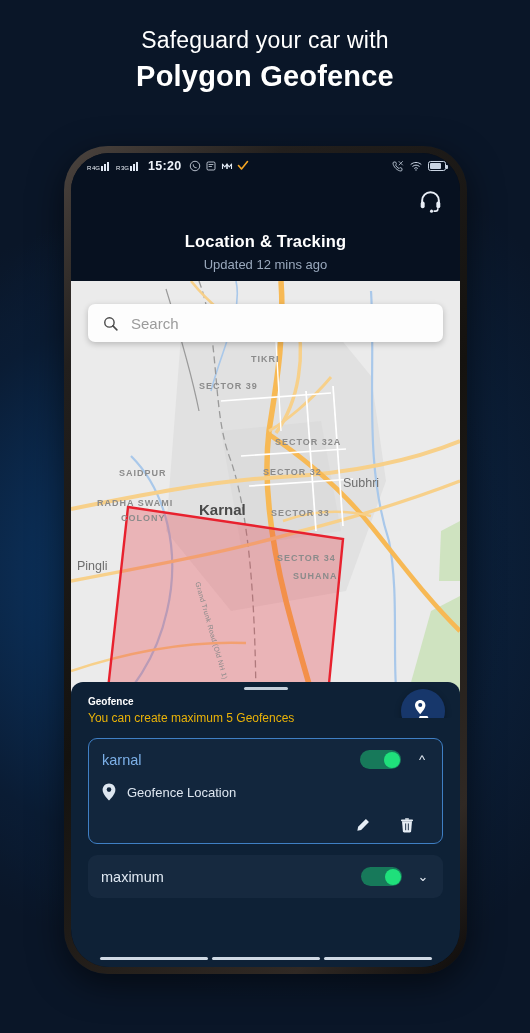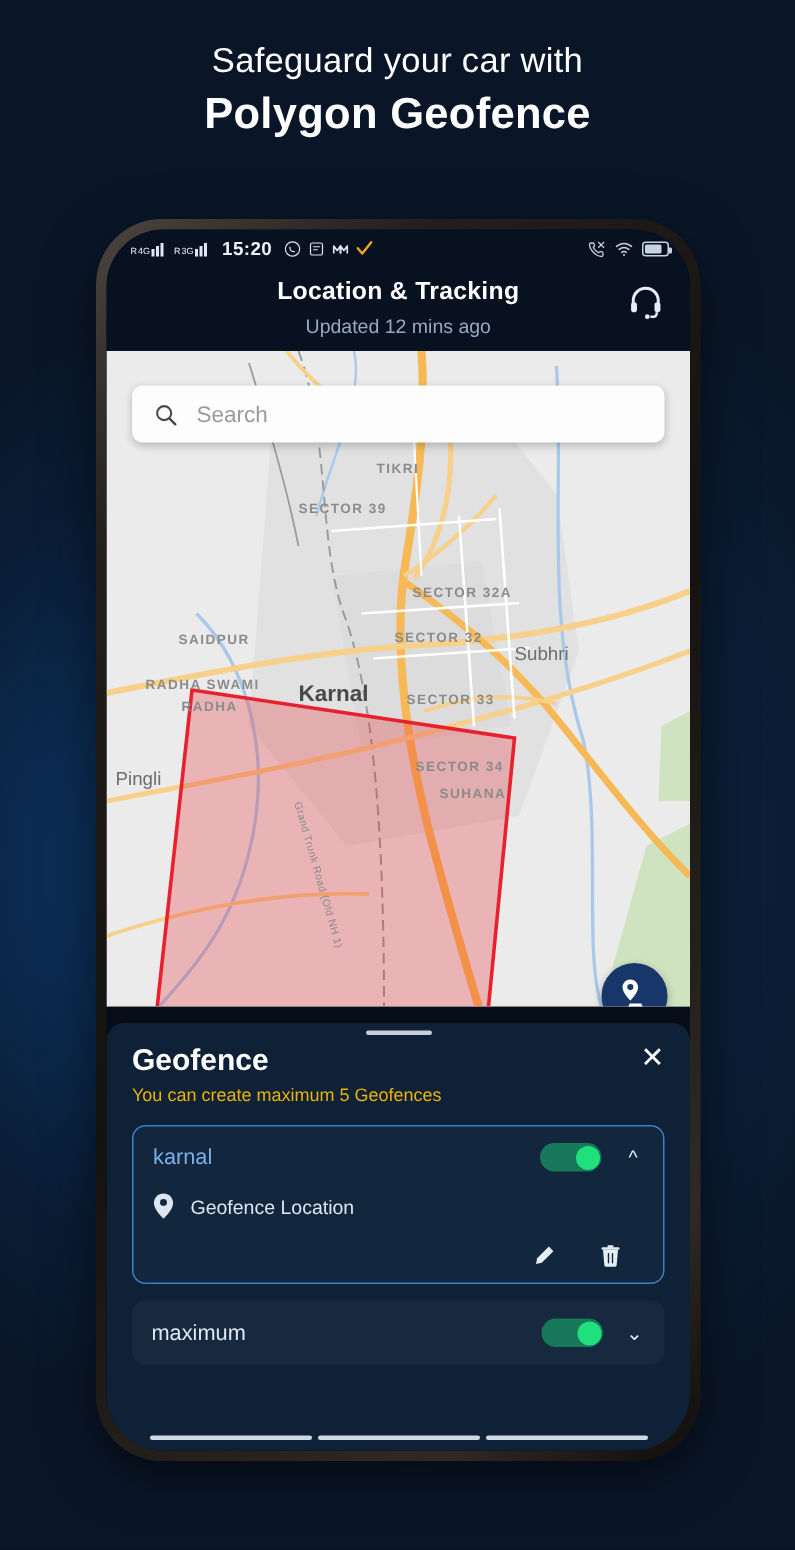--- a/index.html
+++ b/index.html
@@ -61,21 +61,21 @@
     width:18px;height:10px;border:1.2px solid #c9d4e2;border-radius:2.5px;position:relative;
     display:flex;align-items:center;padding:1px;
   }
   .batt::after{content:"";position:absolute;right:-3px;top:2.5px;width:2px;height:4px;background:#c9d4e2;border-radius:0 1px 1px 0;}
   .batt i{display:block;height:100%;width:75%;background:#c9d4e2;border-radius:1px;}
 
   
   .app-header{
     background:#071120; padding:6px 0 9px; text-align:center; position:relative;
   }
-  .app-title{ color:#fff; font-size:16.5px; font-weight:700; letter-spacing:.2px; }
+  .app-title{ color:#fff; font-size:16.5px; font-weight:700; letter-spacing:.2px;margin-top:47px; }
   .app-sub{ color:#9aa9bd; font-size:13px; margin-top:6px; }
   .support-btn{
     position:absolute; right:16px; top:7px; width:28px; height:28px;
     display:flex; align-items:center; justify-content:center;
   }
 
   
   .map{
     position:relative; height:437px; background:#ebebeb; overflow:hidden;
   }
@@ -105,21 +105,21 @@
   
   .sheet{
     position:absolute; left:0; right:0; bottom:0; top:529px;
     background:#0e2136; border-radius:12px 12px 0 0; padding:14px 17px 0;
   }
   .grabber{
     position:absolute; top:5px; left:50%; transform:translateX(-50%);
     width:44px; height:3px; background:#c3ced9; border-radius:2px;
   }
   .sheet-head{ display:flex; align-items:flex-start; justify-content:space-between; }
-  .sheet-title{ color:#fff; font-size:20px; font-weight:700; }
+  .sheet-title{ color:#fff; font-size:10px; font-weight:700; }
   .sheet-sub{ color:#eab308; font-size:12px; margin-top:4px; }
   .close-x{ color:#fff; font-size:19px; line-height:1; font-weight:400; cursor:pointer; }
 
   .gf-card{
     margin-top:13px; border:1.2px solid #3f7fc4; border-radius:9px;
     background:#12263d; padding:11px 13px 9px;
   }
   .gf-row{ display:flex; align-items:center; }
   .gf-name{ color:#7cb0e8; font-size:14.5px; flex:1; }
   .gf-name.plain{ color:#dfe8f2; }
@@ -265,21 +265,21 @@
     </svg>
 
     <div class="map-label italic" style="left:272px; top:26px;">Baragaon</div>
     <div class="map-label" style="left:180px; top:73px;">TIKRI</div>
     <div class="map-label" style="left:128px; top:100px;">SECTOR 39</div>
     <div class="map-label" style="left:204px; top:136px;margin-top:20px;">SECTOR 32A</div>
     <div class="map-label" style="left:192px; top:186px;">SECTOR 32</div>
     <div class="map-label" style="left:48px; top:187px;">SAIDPUR</div>
     <div class="map-label italic" style="left:272px; top:195px;">Subhri</div>
     <div class="map-label" style="left:26px; top:217px;">RADHA SWAMI</div>
-    <div class="map-label" style="left:50px; top:232px;">RADHA</div>
+    <div class="map-label" style="left:50px; top:232px;">COLONY</div>
     <div class="map-label" style="left:200px; top:227px;">SECTOR 33</div>
     <div class="map-label" style="left:206px; top:272px;">SECTOR 34</div>
     <div class="map-label" style="left:222px; top:290px;">SUHANA</div>
     <div class="map-label italic" style="left:6px; top:278px;">Pingli</div>
     <div class="map-label city" style="left:128px; top:220px;">Karnal</div>
     <div class="map-label road" style="left:130px; top:300px; transform:rotate(74deg); transform-origin:left top;">Grand Trunk Road (Old NH 1)</div>
 
     <div class="searchbar">
       <svg width="17" height="17" viewBox="0 0 24 24">
         <circle cx="10.5" cy="10.5" r="6.6" fill="none" stroke="#4a4a4a" stroke-width="2"></circle>

